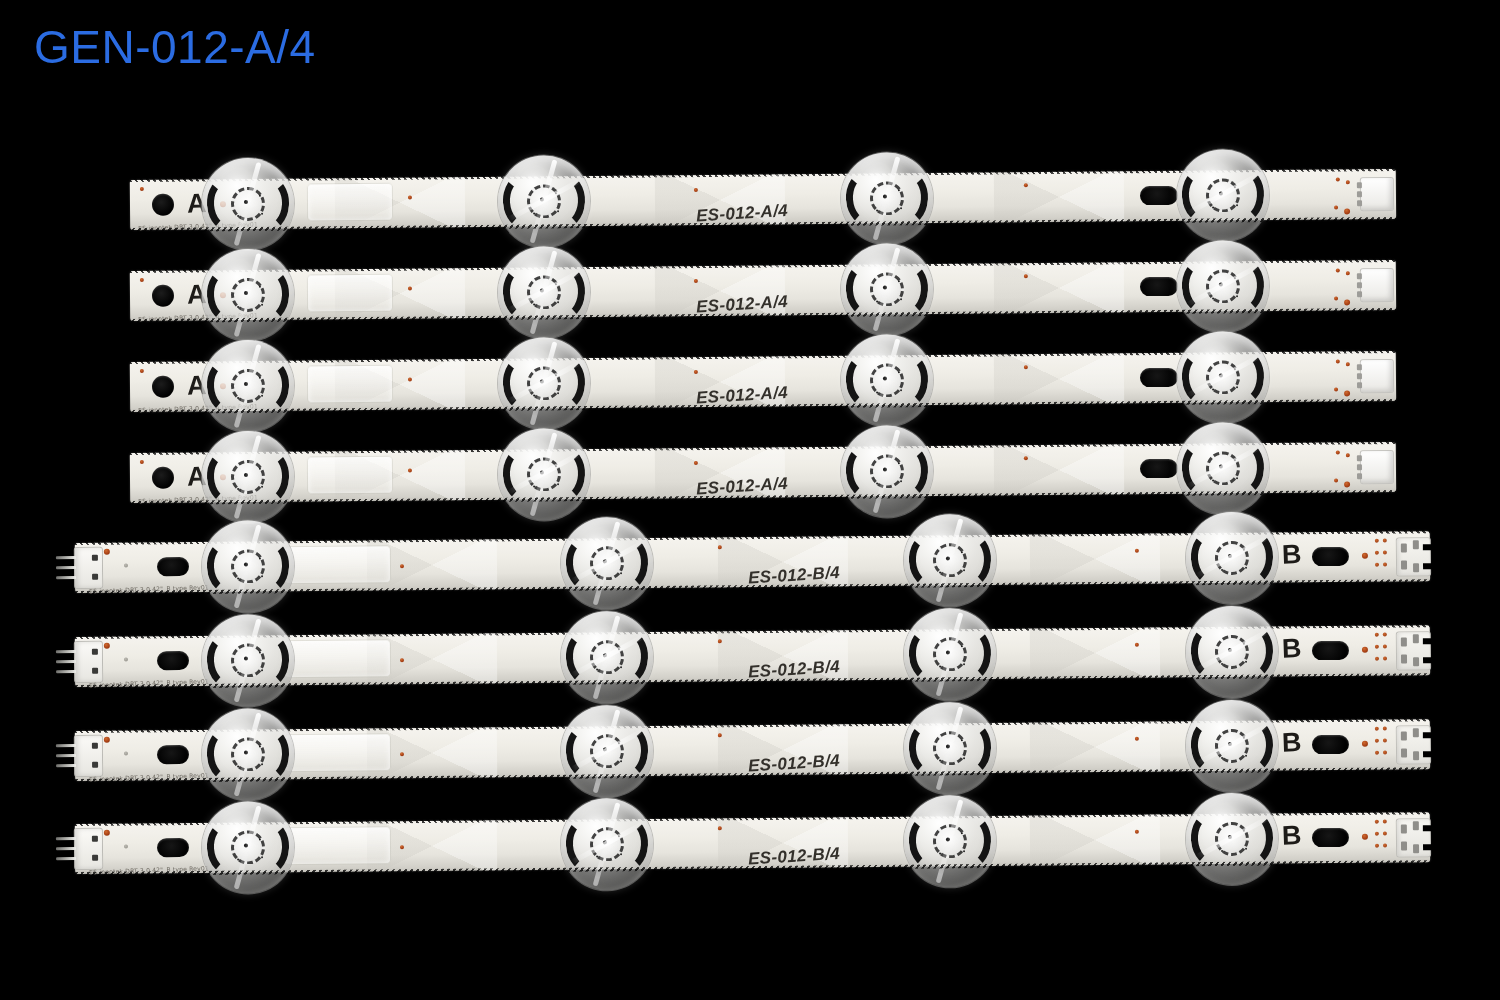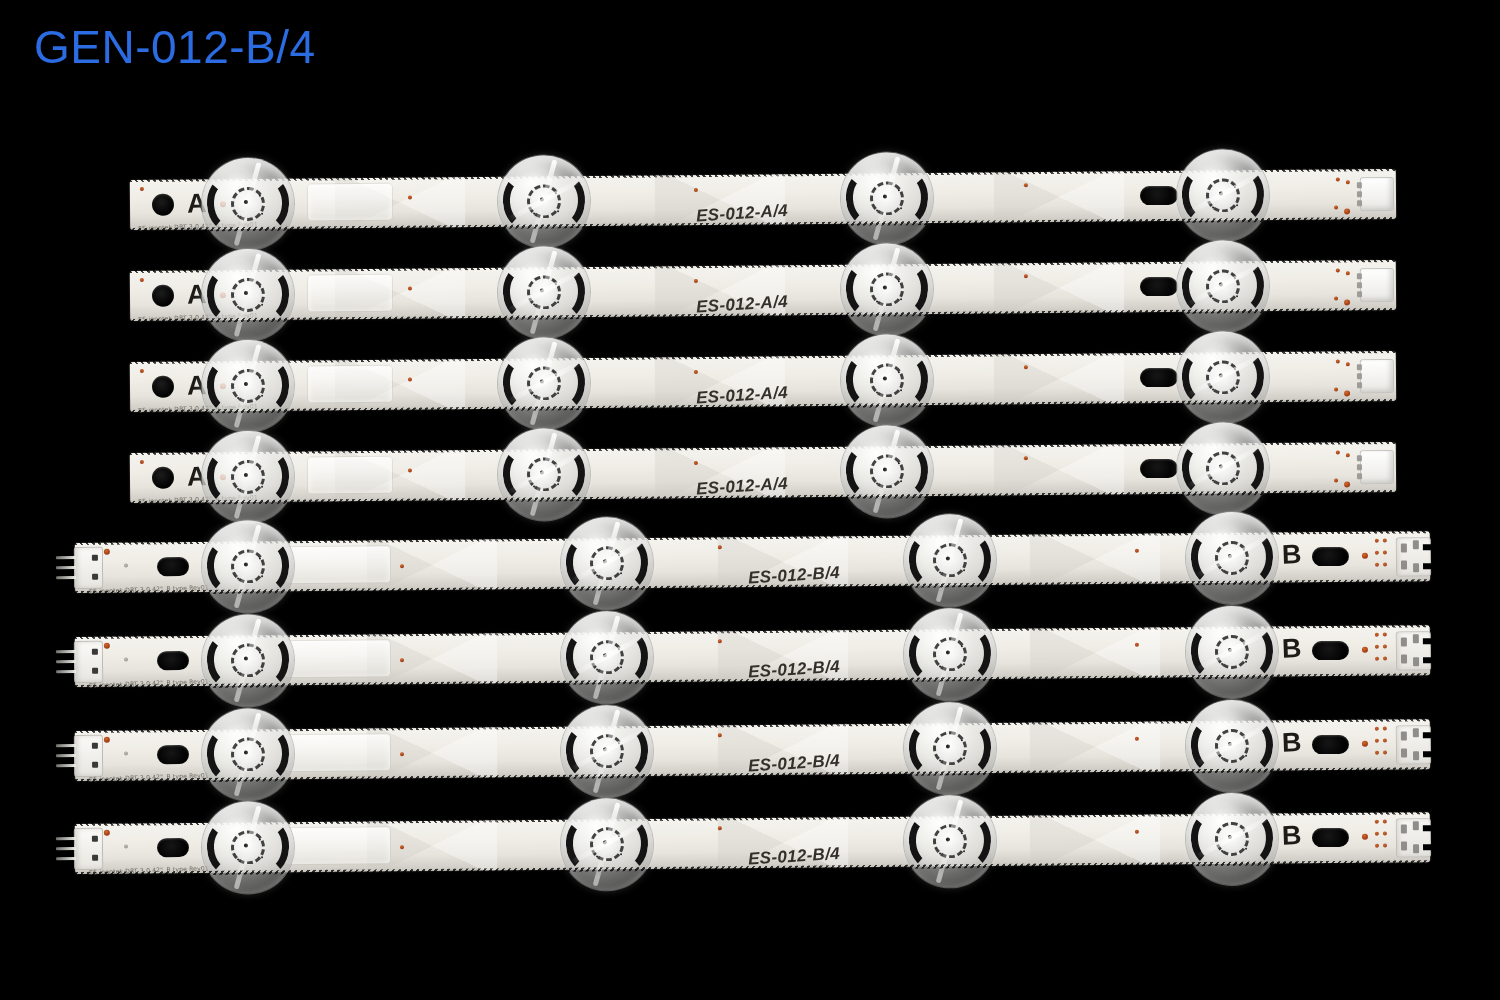--- a/index.html
+++ b/index.html
@@ -141,21 +141,21 @@
   }
   .endtab .slot{position:absolute;width:6px;height:9px;background:#8f8e8a;border-radius:1px;}
   .endtab .notch{position:absolute;width:9px;height:6px;background:#000;}
   .padrow{position:absolute;width:4px;height:4px;border-radius:50%;
     background:radial-gradient(circle at 38% 32%,#cf6a30,#8d3410);}
 </style>
 </head>
 <body>
 
 <div class="title-block">
-  <div class="title-line">GEN-012-B/4</div>
+  <div class="title-line">GEN-012-A/4</div>
 </div>
 
 <div id="strips">
     <div class="strip strip-a" style="top: 180px;">
     <span class="bowtie" style="left:205px"></span>
     <span class="bowtie" style="left:525px"></span>
     <span class="bowtie" style="left:864px"></span>
     <span class="wm" style="left:178px;width:84px"></span>
 
     <span class="dot sm" style="left:10px;top:7px"></span>

